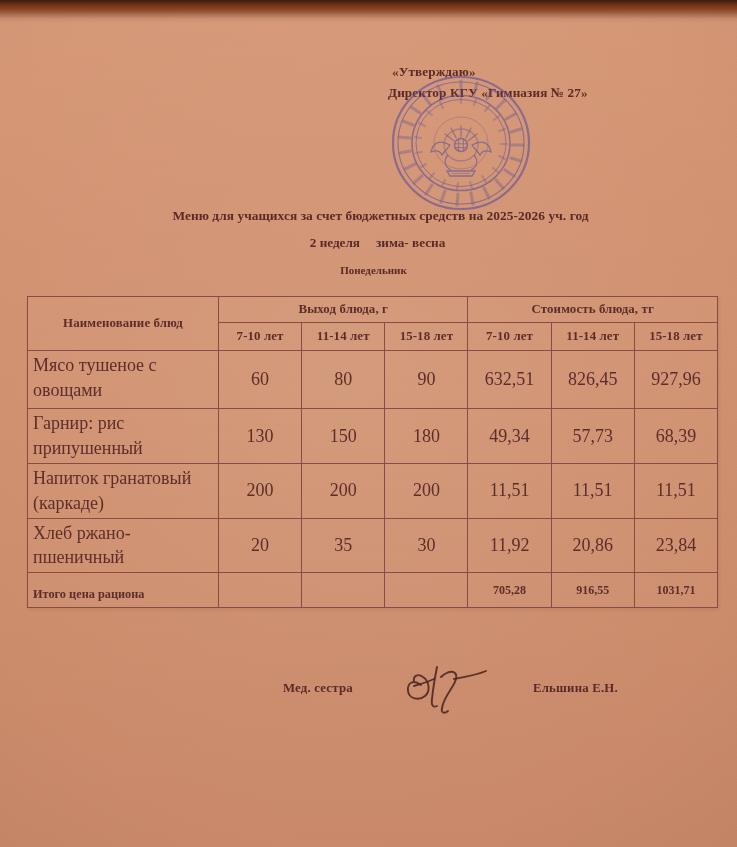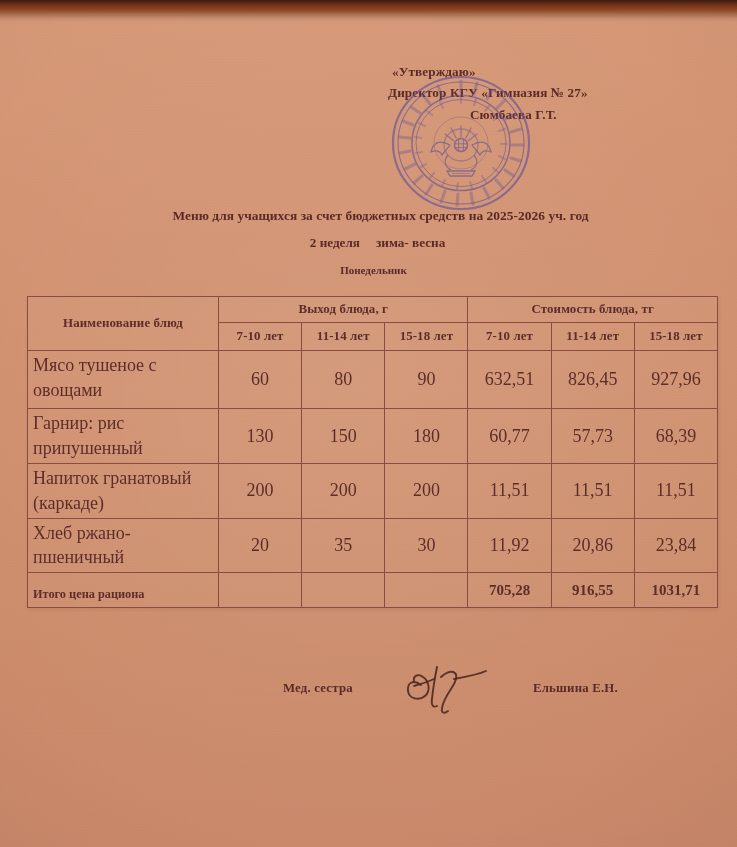--- a/index.html
+++ b/index.html
@@ -180,21 +180,21 @@
     font-size: 12.9px;
   }
   tr.total td {
     font-weight: bold;
   }
   tr.total td.dish {
     vertical-align: middle;
     font-size: 12.3px;
     padding-top: 10px;
   }
-  tr.total td.num { font-size: 15px; }
+  tr.total td.num { font-size: 12px; }
 
   tr.r-meat td  { height: 58px; }
   tr.r-side td  { height: 55px; }
   tr.r-drink td { height: 45px; }
   tr.r-bread td { height: 35px; }
   tr.total td   { height: 35px; }
   tr.hdr-top th { height: 26px; }
   tr.hdr-sub th { height: 28px; margin-left: 19px; }
 
   
@@ -245,21 +245,20 @@
 
   <div id="desk-edge"></div>
   <div id="desk-edge-shadow"></div>
 
   <div id="paper">
     <div class="paper-grain"></div>
 
     <div id="approval">
       <div class="ln1">«Утверждаю»</div>
       <div class="ln2">Директор КГУ «Гимназия № 27»</div>
-      <div class="ln3">Сюмбаева Г.Т.</div>
     </div>
 
     <div id="stamp">
       <svg viewBox="0 0 175 140" xmlns="http://www.w3.org/2000/svg">
         <g transform="translate(87,72)" fill="none" stroke="#5f4f96" stroke-opacity="0.85">
           <ellipse rx="68" ry="66" stroke-width="2.2"></ellipse>
           <ellipse rx="63" ry="61" stroke-width="1.1"></ellipse>
           <ellipse rx="49" ry="47.5" stroke-width="1.6"></ellipse>
           <ellipse rx="45" ry="43.5" stroke-width="0.9"></ellipse>
           <ellipse rx="27" ry="26" stroke-width="0.9" stroke-opacity="0.5"></ellipse>
@@ -375,21 +374,21 @@
             <td class="num w3">90</td>
             <td class="num c1">632,51</td>
             <td class="num c2">826,45</td>
             <td class="num c3">927,96</td>
           </tr>
           <tr class="r-side">
             <td class="dish"><span>Гарнир: рис</span><br><span>припушенный</span></td>
             <td class="num w1">130</td>
             <td class="num w2">150</td>
             <td class="num w3">180</td>
-            <td class="num c1">60,77</td>
+            <td class="num c1">49,34</td>
             <td class="num c2">57,73</td>
             <td class="num c3">68,39</td>
           </tr>
           <tr class="r-drink">
             <td class="dish"><span>Напиток гранатовый</span><br><span>(каркаде)</span></td>
             <td class="num w1">200</td>
             <td class="num w2">200</td>
             <td class="num w3">200</td>
             <td class="num c1">11,51</td>
             <td class="num c2">11,51</td>

